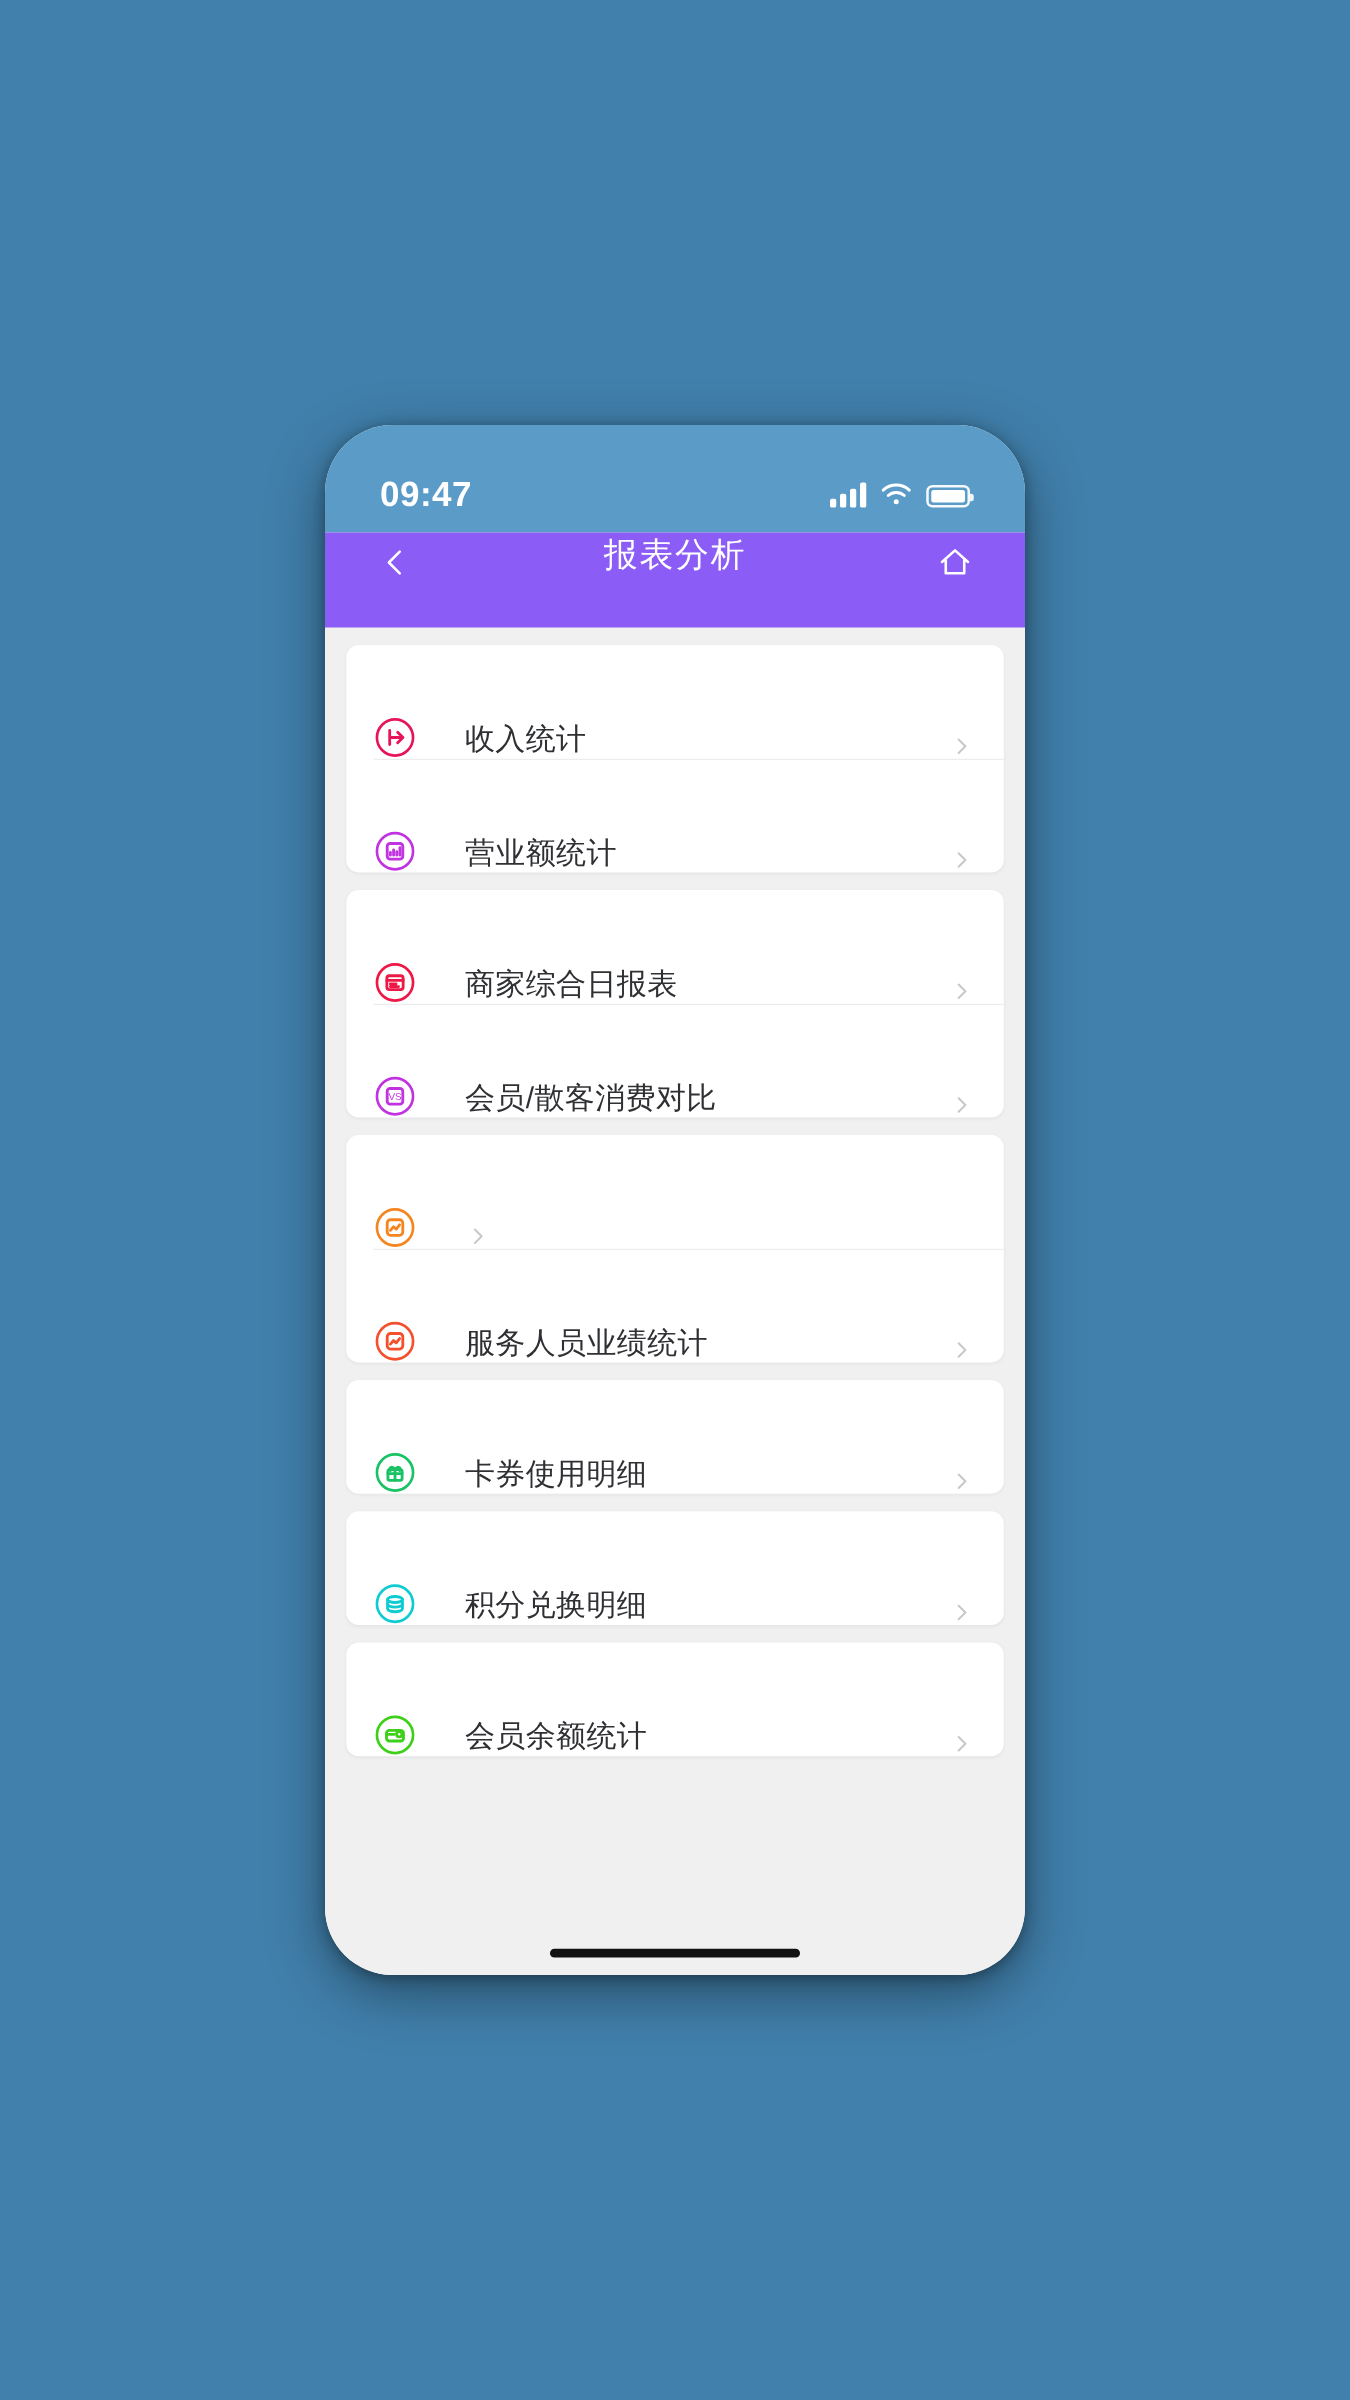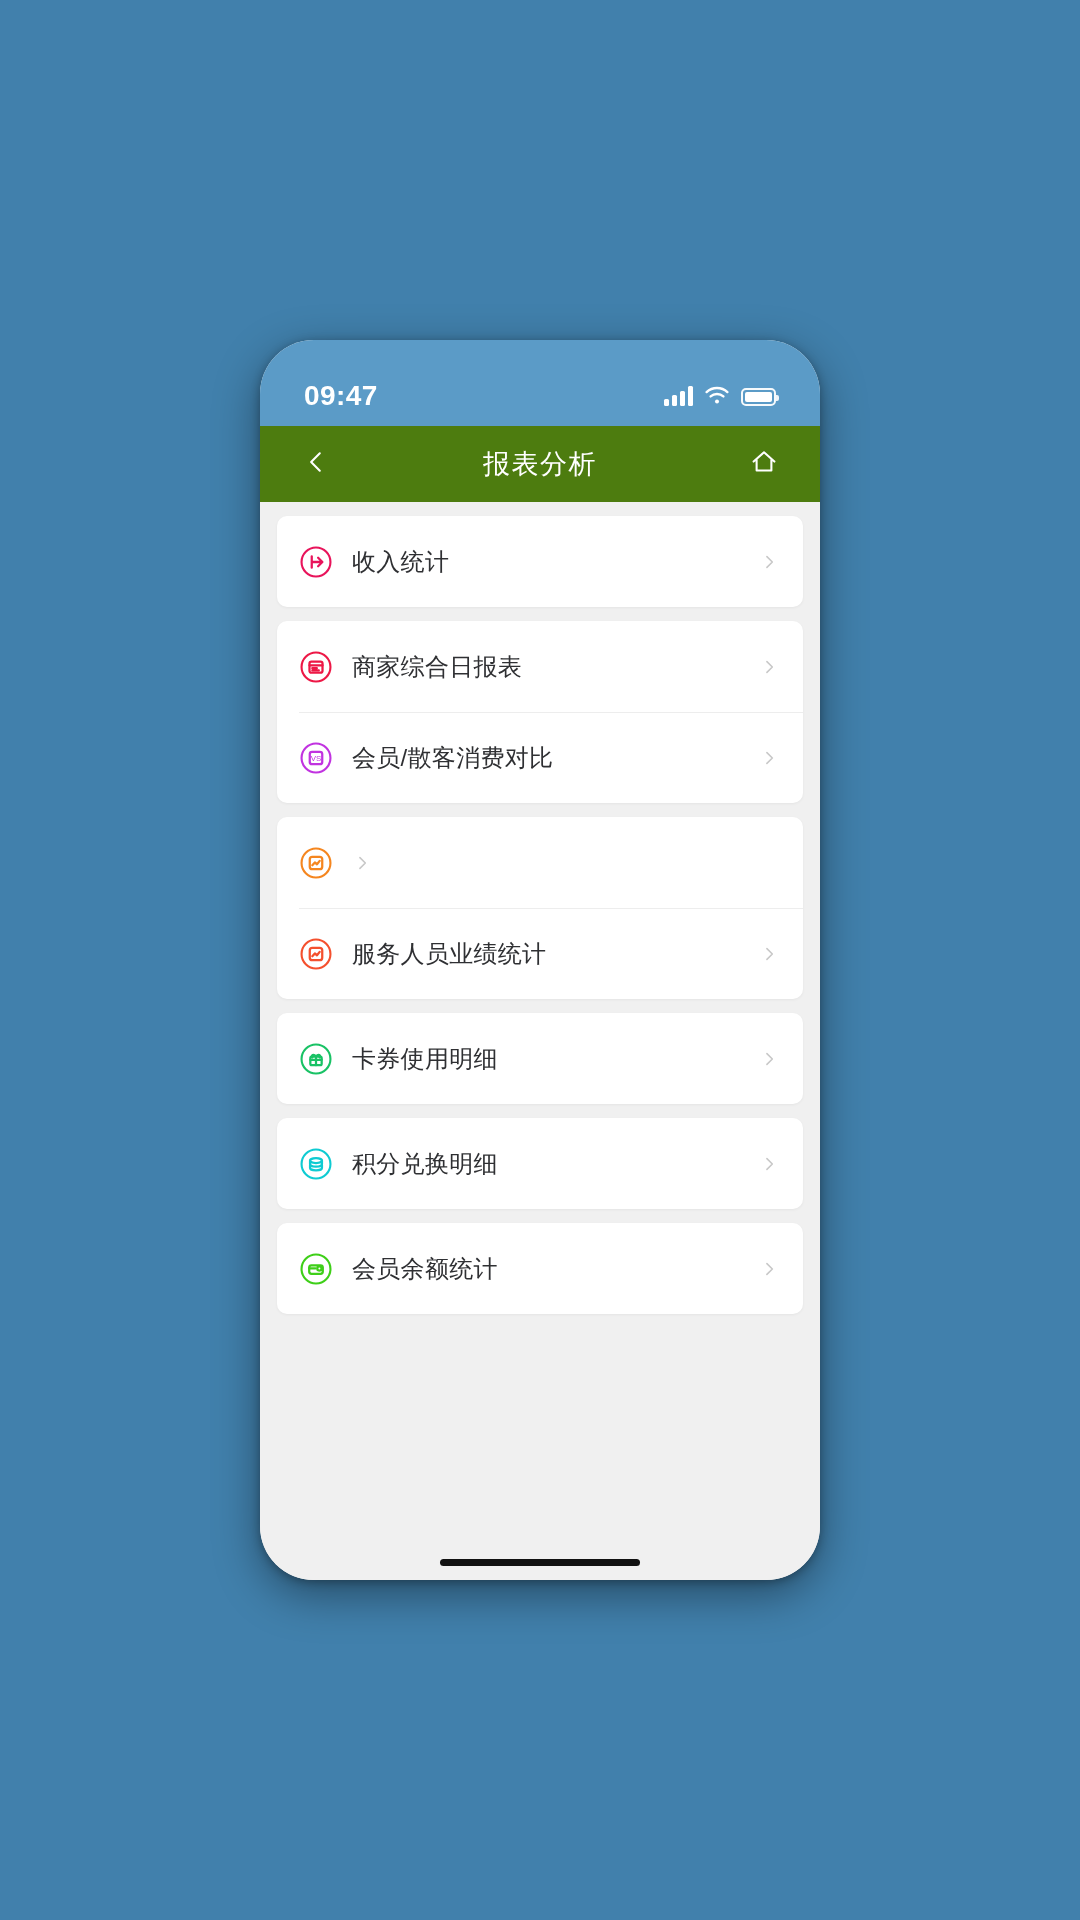--- a/index.html
+++ b/index.html
@@ -86,23 +86,22 @@
     height: 100%;
     width: 100%;
     background: #fff;
     border-radius: 2px;
   }
 
   
   #navbar {
     flex: 0 0 auto;
     height: 76px;
-    background: #4d7c0f;
-    display: flex;
-    align-items: center;
+    background: #8b5cf6;
+    display: flex;
     padding: 0 30px;
     position: relative;
   }
   #nav-title {
     position: absolute;
     left: 0; right: 0;
     text-align: center;
     color: #fff;
     font-size: 27px;
     letter-spacing: 1.5px;
@@ -127,25 +126,26 @@
   }
   .card {
     background: #ffffff;
     margin: 0 17px 14px 17px;
     border-radius: 10px;
     box-shadow: 0 1px 3px rgba(0,0,0,0.05);
     overflow: hidden;
   }
   .row {
     display: flex;
-    align-items: center;
+    align-items: flex-end;
     height: 91px;
     padding: 0 22px 0 22px;
     cursor: pointer;
     position: relative;
+    gap: 20px;
   }
   .row + .row::before {
     content: "";
     position: absolute;
     top: 0; left: 22px; right: 0;
     height: 1px;
     background: #ededed;
   }
   .row-icon {
     flex: 0 0 auto;
@@ -232,20 +232,33 @@
             <svg viewBox="0 0 24 24" width="34" height="34">
               <circle cx="12" cy="12" r="10.2" stroke="#e8145b" stroke-width="1.5" fill="none"></circle>
               <path d="M9 8v8M9 12h7M13.5 9l3 3-3 3" stroke="#e8145b" fill="none" stroke-width="1.6" stroke-linecap="round" stroke-linejoin="round"></path>
             </svg>
           </span>
           <span class="row-label">收入统计</span>
           <span class="chev"><svg viewBox="0 0 24 24" width="20" height="20">
               <path d="M9.5 5.5 16 12l-6.5 6.5" stroke="#c8c8c8" stroke-width="1.9" fill="none" stroke-linecap="round" stroke-linejoin="round"></path>
             </svg></span>
         </div>
+        <div class="row">
+          <span class="row-icon">
+            <svg viewBox="0 0 24 24" width="34" height="34">
+              <circle cx="12" cy="12" r="10.2" stroke="#c133e0" stroke-width="1.5" fill="none"></circle>
+              <rect x="7.6" y="7.6" width="8.8" height="8.8" rx="1.6" stroke="#c133e0" fill="none" stroke-width="1.6" stroke-linecap="round" stroke-linejoin="round"></rect>
+              <path d="M9.4 14.2v-1.6M11.2 14.2v-3M13 14.2v-2M14.8 14.2V10" stroke="#c133e0" fill="none" stroke-width="1.6" stroke-linecap="round" stroke-linejoin="round"></path>
+            </svg>
+          </span>
+          <span class="row-label">营业额统计</span>
+          <span class="chev"><svg viewBox="0 0 24 24" width="20" height="20">
+              <path d="M9.5 5.5 16 12l-6.5 6.5" stroke="#c8c8c8" stroke-width="1.9" fill="none" stroke-linecap="round" stroke-linejoin="round"></path>
+            </svg></span>
+        </div>
       </div>
       <div class="card">
         <div class="row">
           <span class="row-icon">
             <svg viewBox="0 0 24 24" width="34" height="34">
               <circle cx="12" cy="12" r="10.2" stroke="#ed1846" stroke-width="1.5" fill="none"></circle>
               <rect x="7.4" y="8.2" width="9.2" height="7.8" rx="1.4" stroke="#ed1846" fill="none" stroke-width="1.6" stroke-linecap="round" stroke-linejoin="round"></rect>
               <path d="M7.4 10.8h9.2" stroke="#ed1846" fill="none" stroke-width="1.6" stroke-linecap="round" stroke-linejoin="round"></path>
               <path d="M9.4 12.8h3.2M9.4 14.3h4.6" stroke="#ed1846" fill="none" stroke-width="1.6" stroke-linecap="round" stroke-linejoin="round"></path>
             </svg>

